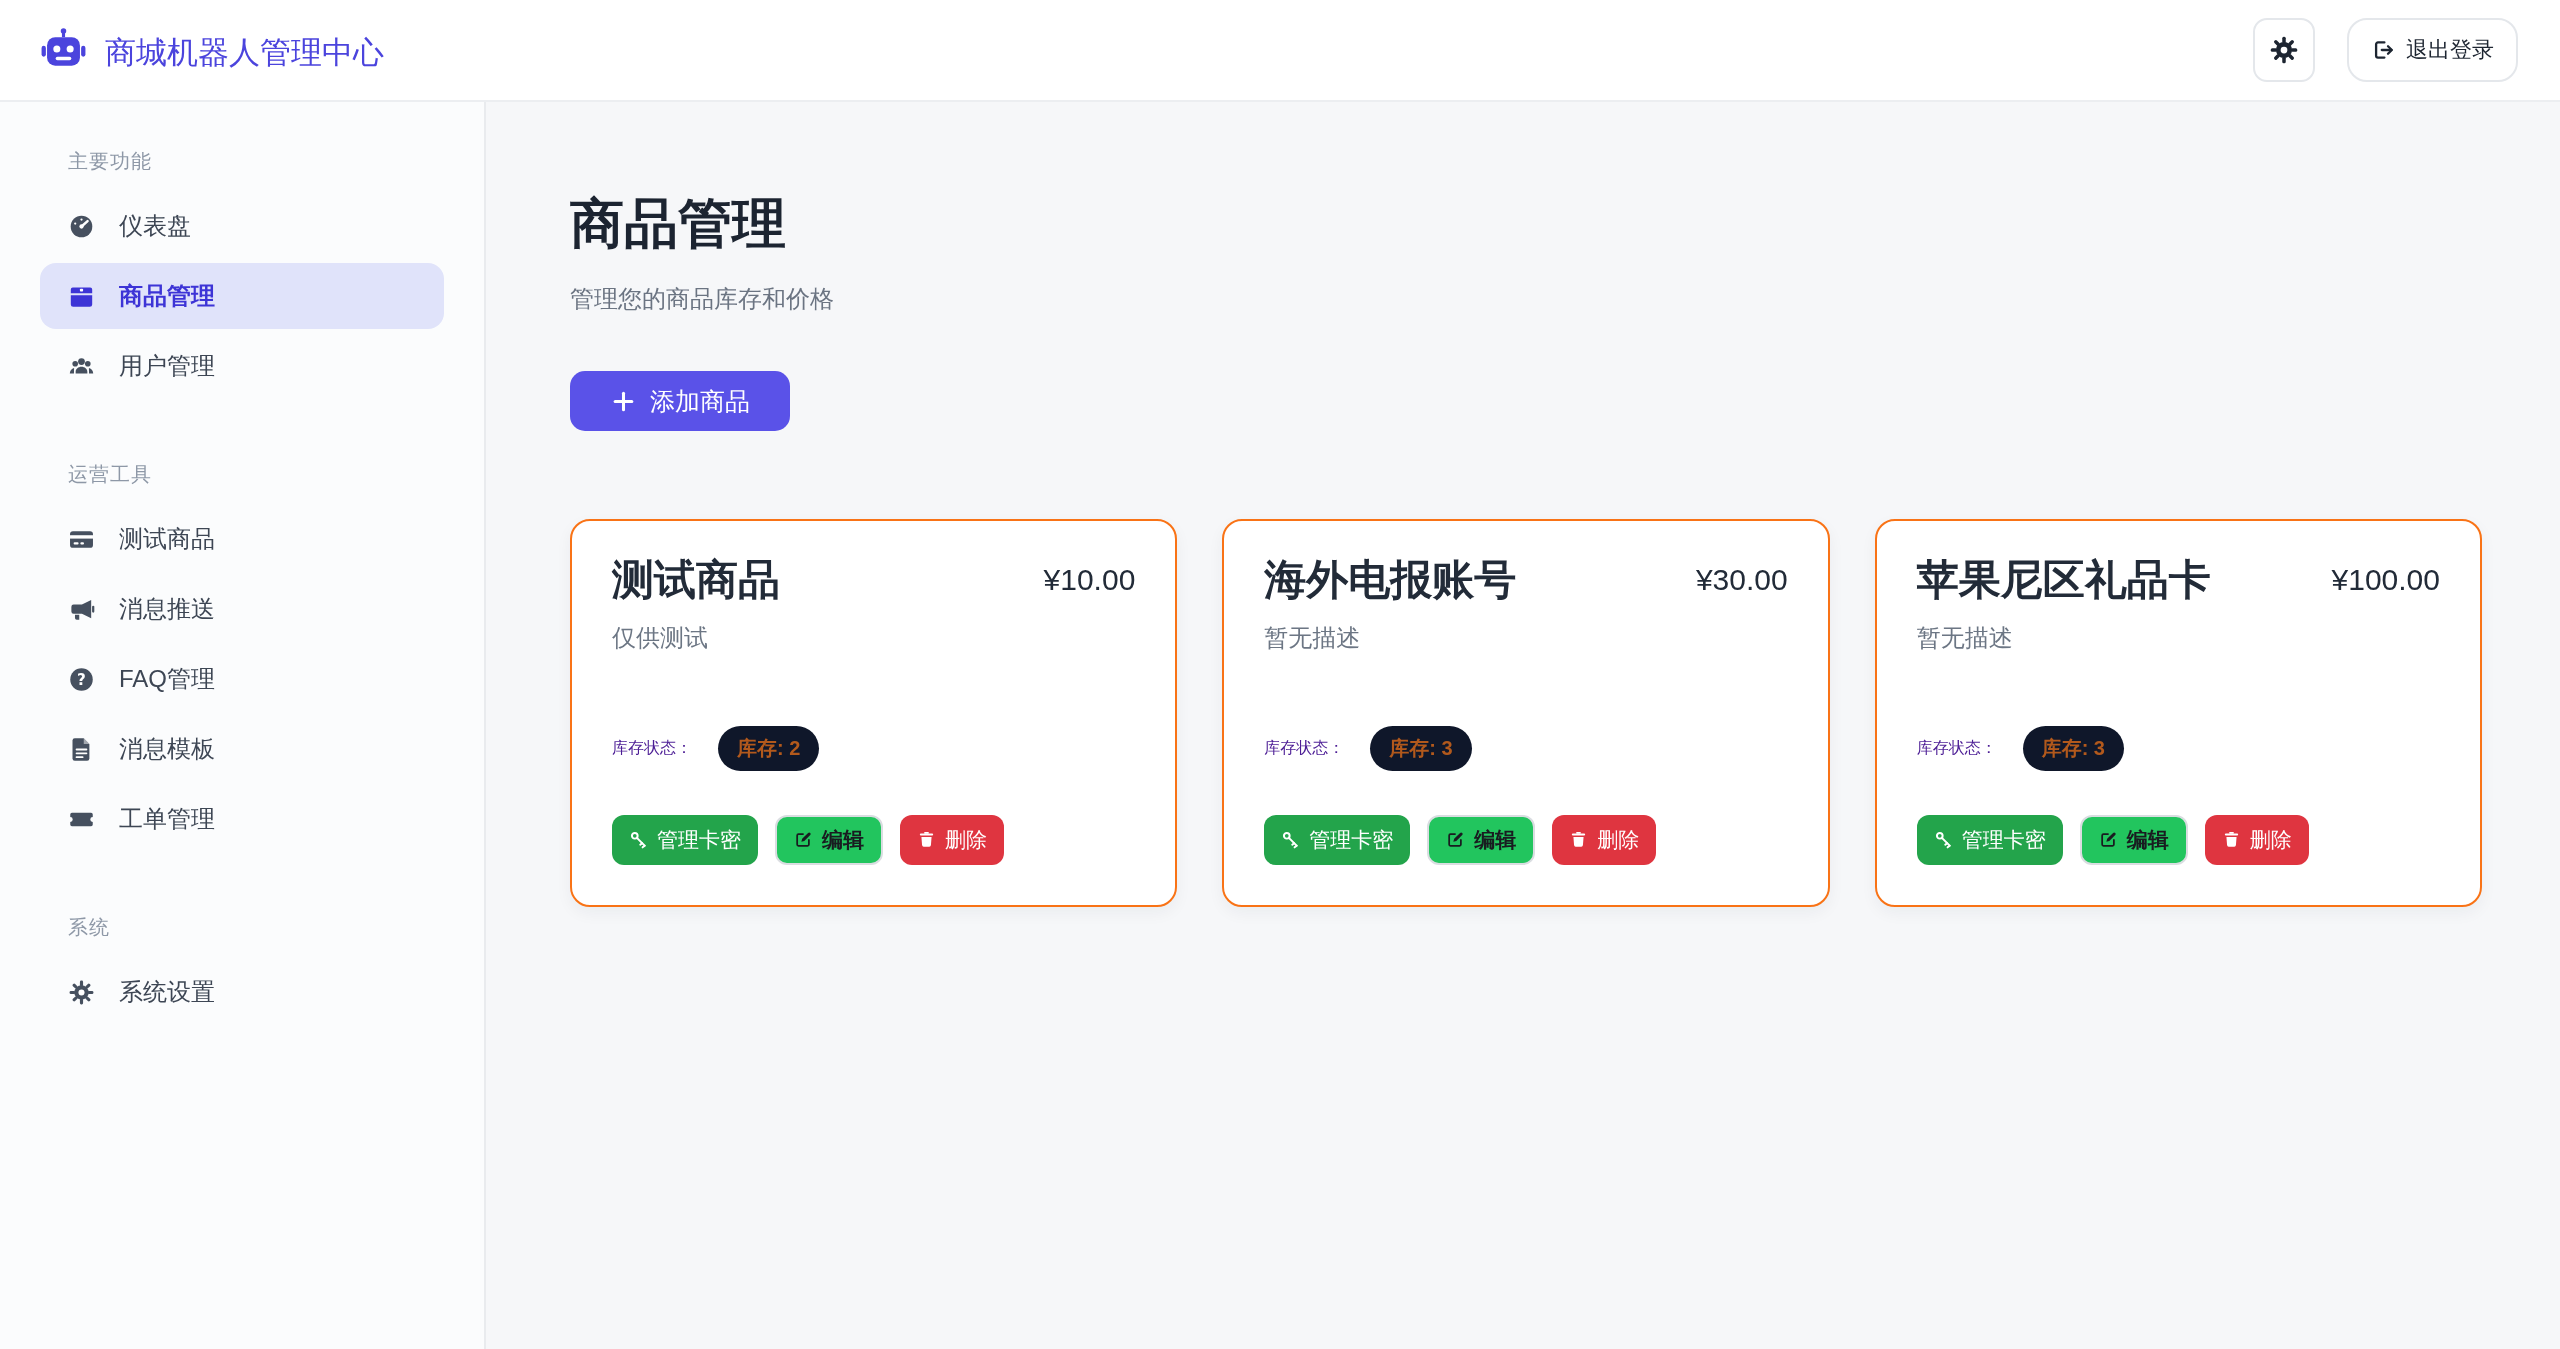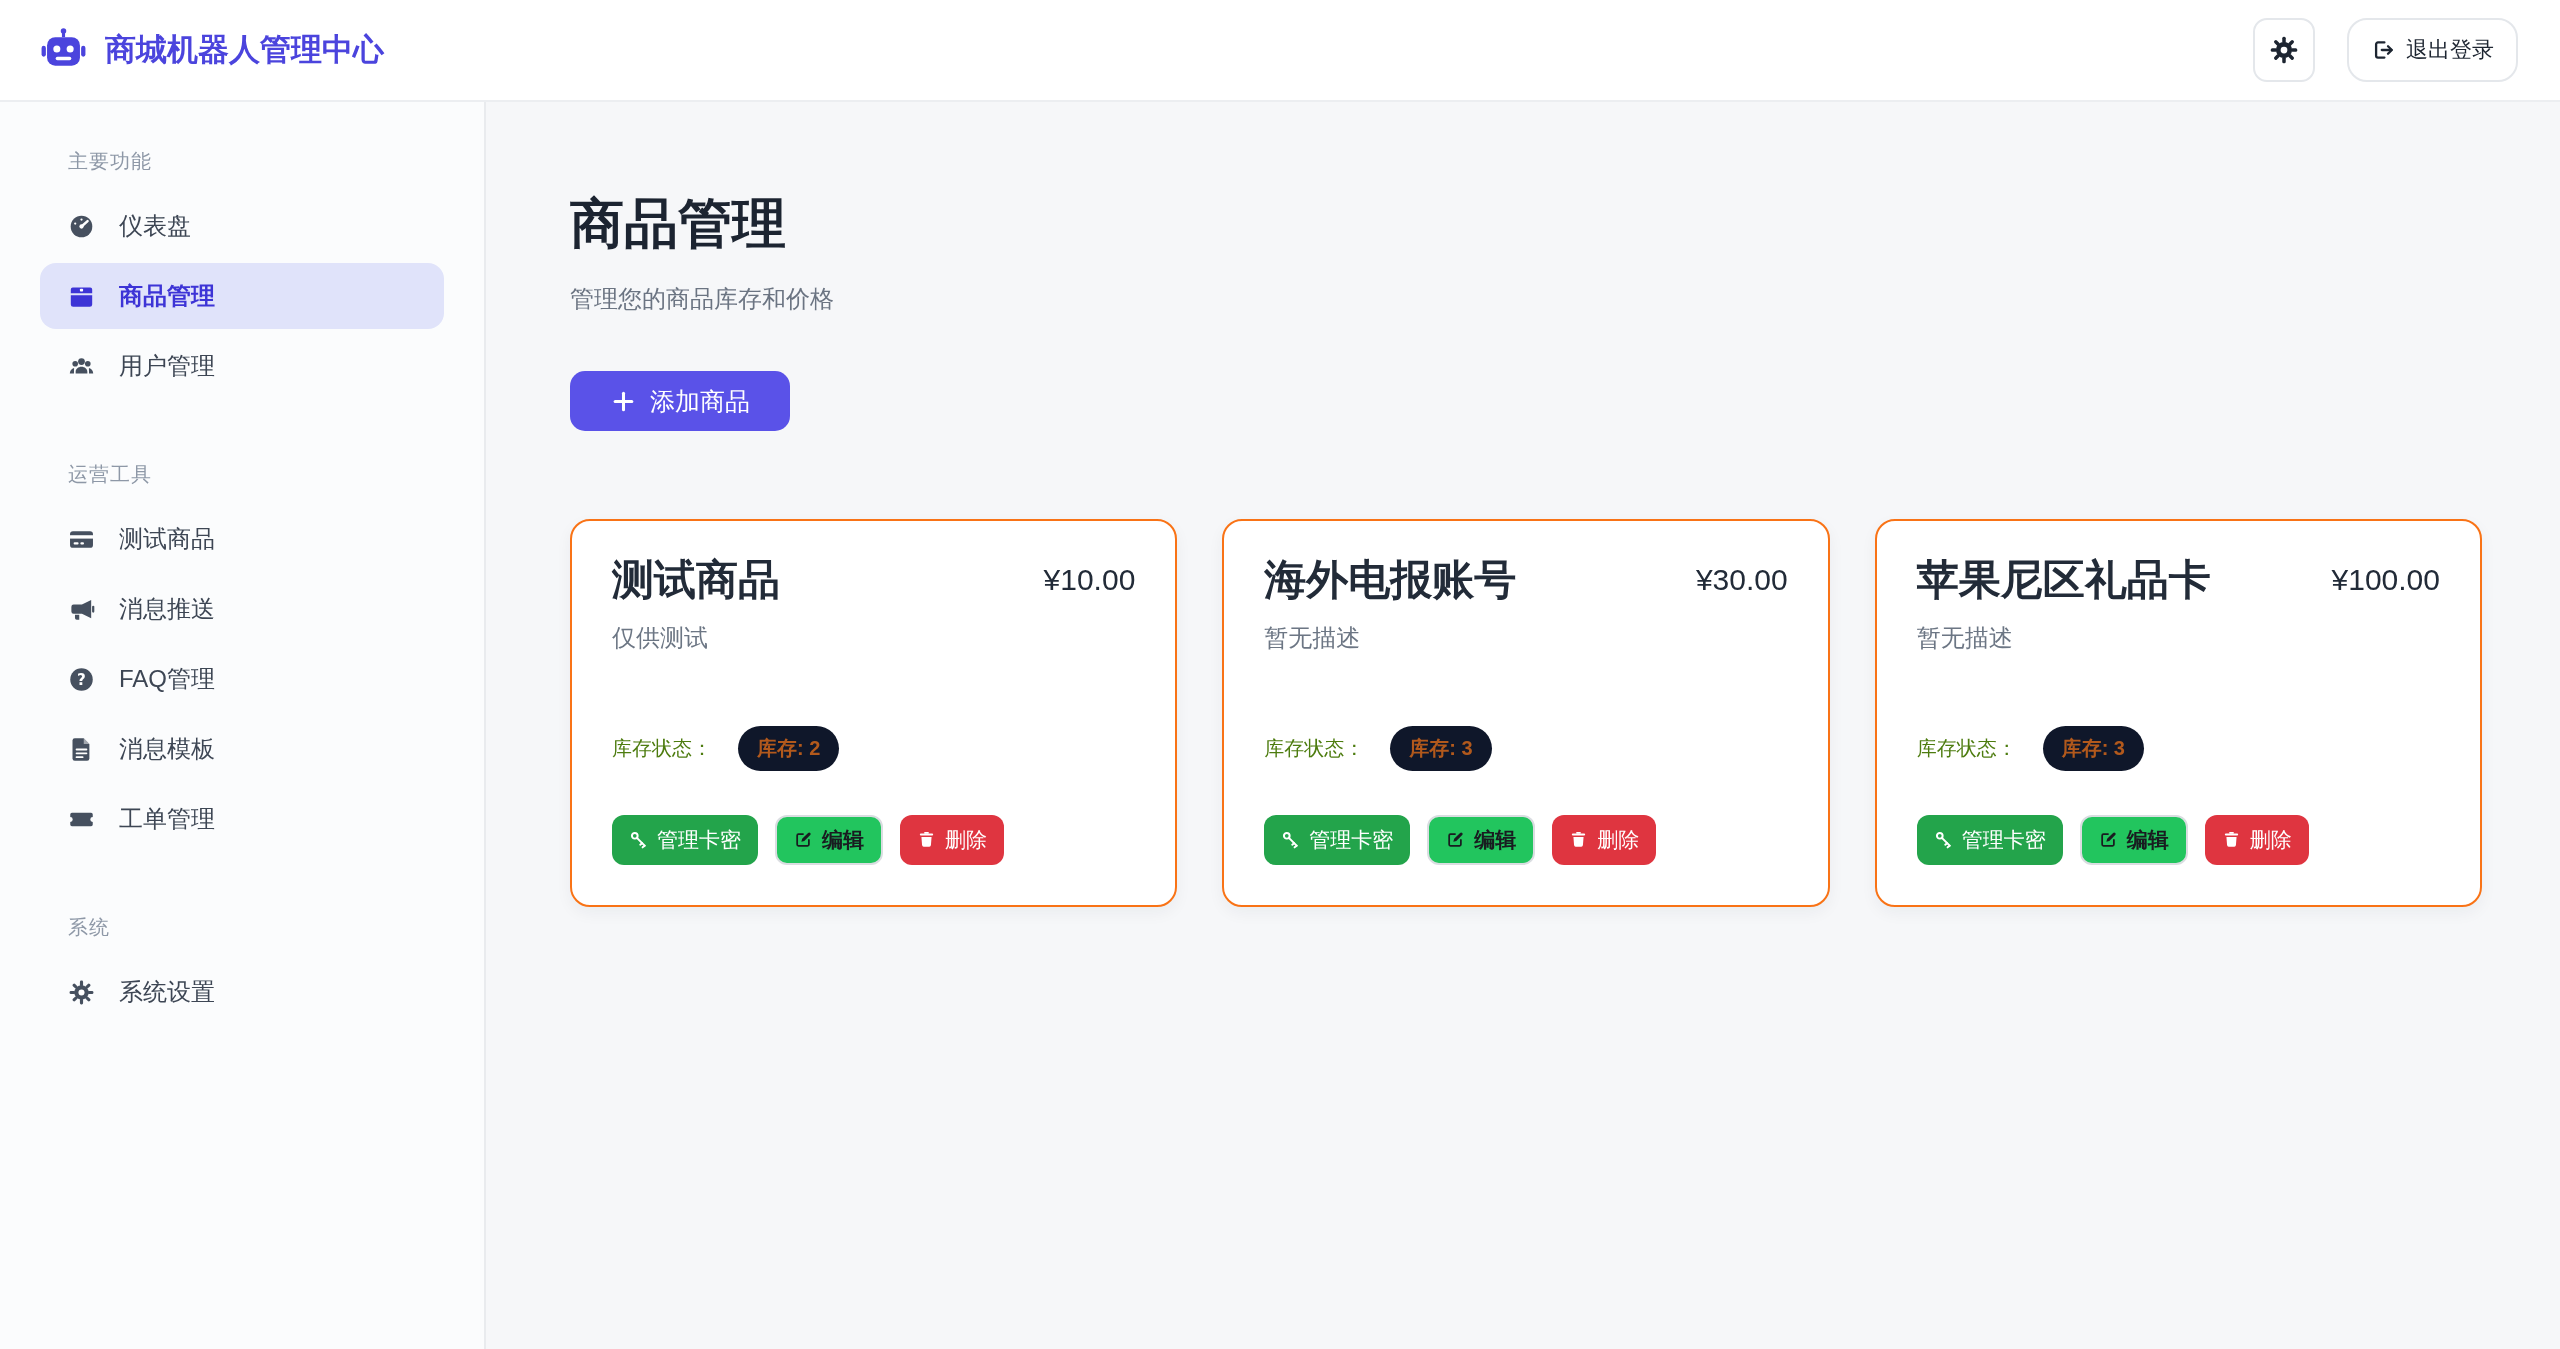--- a/index.html
+++ b/index.html
@@ -3,22 +3,22 @@
 <meta charset="utf-8">
 <style>
   * { box-sizing: border-box; margin: 0; padding: 0; }
   html,body { width:2560px; height:1349px; overflow:hidden;
     font-family:"Liberation Sans","DejaVu Sans",sans-serif;
     background:#f6f7f9; color:#1d2531; }
 
   
   .header { height:102px; background:#ffffff; border-bottom:2px solid #eceef1;
     display:flex; align-items:center; padding:0 42px 0 40px; }
-  .brand { display:flex; align-items:center; gap:18px;
-    color:#4b44dd; font-size:31px; font-weight:700; }
+  .brand { display:flex; align-items:flex-end; gap:18px;
+    color:#4b44dd; font-size:31px; font-weight:400; }
   .brand svg { width:47px; height:47px; flex:none; }
   .header-actions { margin-left:auto; display:flex; align-items:center; gap:32px; }
   .icon-btn { width:62px; height:64px; background:#fff; border:2px solid #e4e7eb;
     border-radius:14px; display:flex; align-items:center; justify-content:center;
     color:#1d2531; cursor:pointer; }
   .icon-btn svg { width:30px; height:30px; }
   .logout-btn { height:64px; background:#fff; border:2px solid #e4e7eb;
     border-radius:20px; padding:0 22px; display:flex; align-items:center; gap:11px;
     font-size:22px; font-weight:500; color:#1d2531; cursor:pointer; }
   .logout-btn svg { width:24px; height:24px; }
@@ -51,21 +51,21 @@
     padding:0 40px; font-weight:500; }
 
   .cards { margin-top:88px; display:grid; grid-template-columns:repeat(3,1fr); gap:45px; }
   .card { background:#fff; border:2px solid #f97316; border-radius:20px;
     padding:32px 40px 40px; box-shadow:0 6px 16px rgba(25,35,50,.05); }
   .card-head { display:flex; justify-content:space-between; align-items:flex-start; }
   .product-name { font-size:42px; font-weight:700; color:#222b38; line-height:1.3; }
   .product-price { font-size:30px; font-weight:500; color:#222b38; margin-top:10px; }
   .product-desc { margin-top:14px; font-size:24px; color:#6c7684; min-height:80px; }
   .stock-row { display:flex; align-items:center; gap:26px; margin-top:24px; }
-  .stock-label { font-size:20px; color:#4d7c0f; }
+  .stock-label { font-size:16px; color:#4c1d95; }
   .stock-badge { background:#0f172a; color:#b2591c; font-size:20px; font-weight:700;
     padding:9px 19px; border-radius:999px; }
   .card-actions { margin-top:44px; display:flex; gap:17px; }
   .action-btn { height:50px; border-radius:12px; display:inline-flex; align-items:center;
     gap:9px; font-size:21px; font-weight:500; padding:0 17px; cursor:pointer; }
   .action-btn svg { width:19px; height:19px; }
   .action-green  { background:#23a44b; color:#fff; border:none; }
   .action-outline{ background:#22c55e; color:#191c20; border:2px solid #dadde1; font-weight:600; }
   .action-red    { background:#df3540; color:#fff; border:none; }
 </style>

